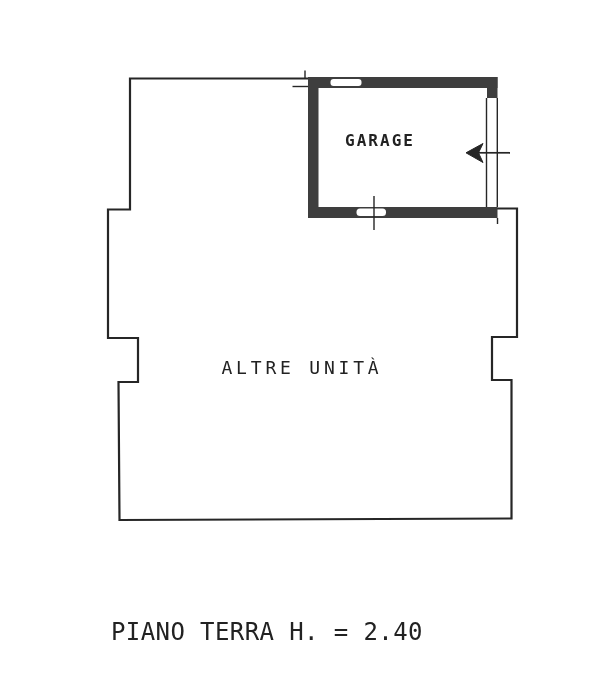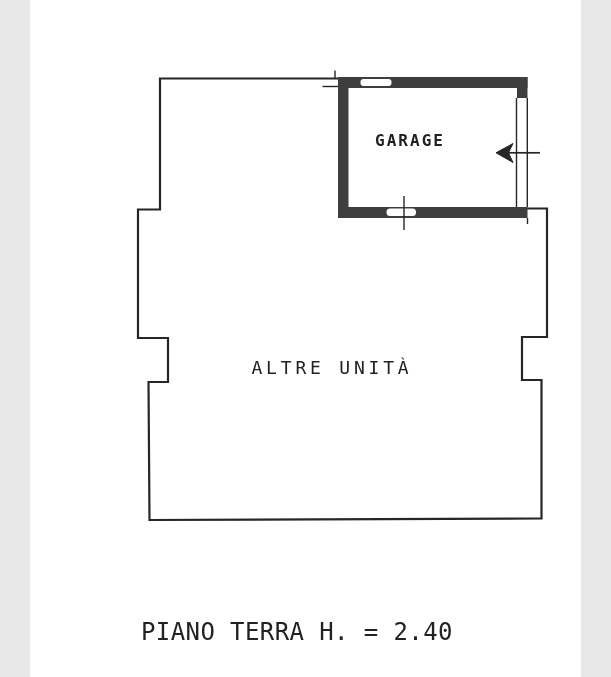--- a/index.html
+++ b/index.html
@@ -4,21 +4,21 @@
 <style>
   :root{
     --paper:#ffffff;
     --ink:#262626;
     --wall:#3e3e3e;
     --text:#222222;
   }
   html,body{margin:0;padding:0;background:#e8e8e8;}
   .page{
     position:relative;
-    width:551px;height:677px;
+    width:611px;height:677px;
     background:var(--paper);
     margin:0 auto;
     font-family:"DejaVu Sans Mono","Liberation Mono",monospace;
     overflow:hidden;
   }
   svg{display:block;}
   .outline{
     fill:none;
     stroke:var(--ink);
     stroke-width:2.2;

